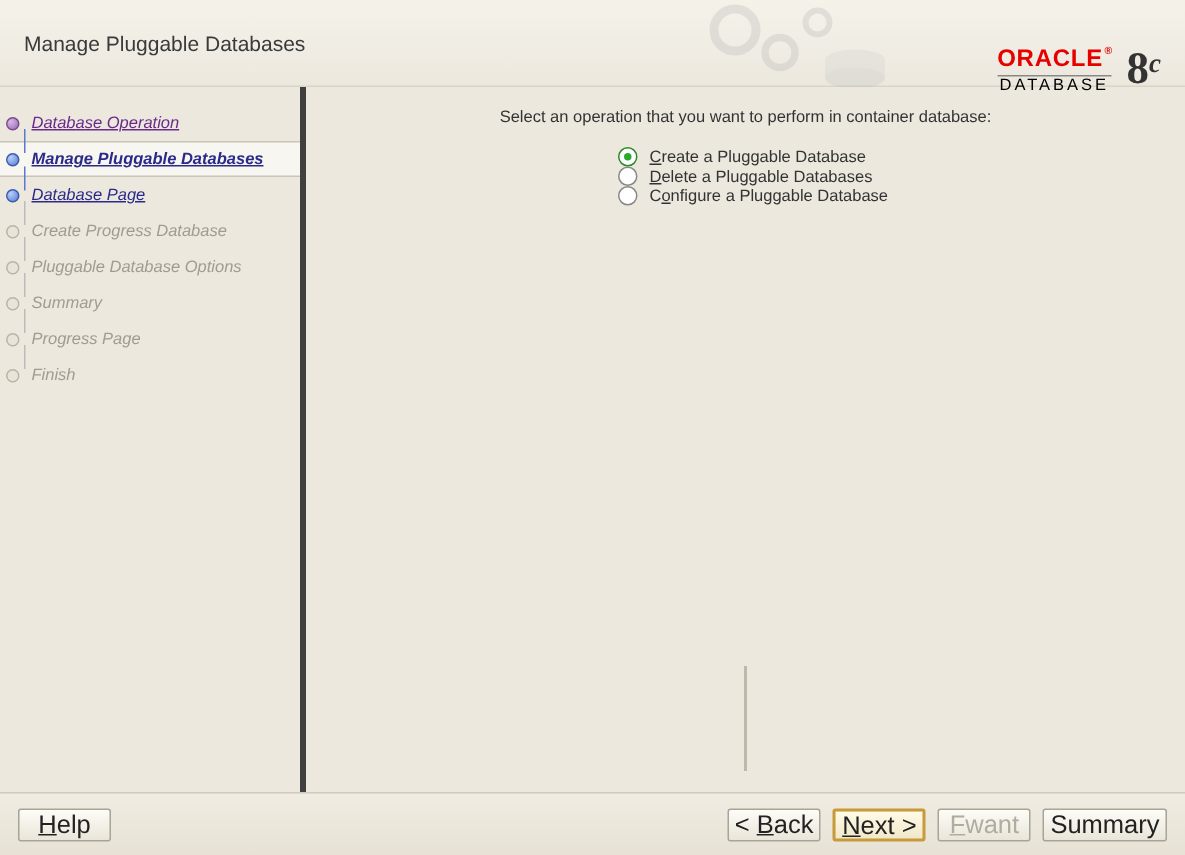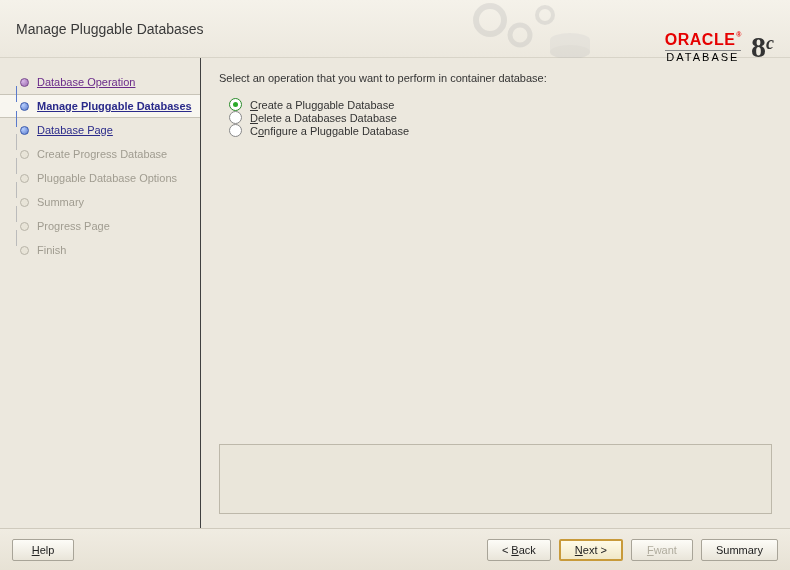--- a/index.html
+++ b/index.html
@@ -30,21 +30,20 @@
     position: absolute;
     right: 180px;
     top: 0;
     height: 58px;
     width: 160px;
     opacity: 0.25;
     pointer-events: none;
   }
   .header-logo {
     display: flex;
-    align-items: center;
     gap: 6px;
     margin-top: 36px;
   }
   .oracle-brand {
     text-align: center;
   }
   .oracle-word {
     font-family: Arial, sans-serif;
     font-weight: bold;
     font-size: 16px;
@@ -85,22 +84,23 @@
     height: 470px;
   }
   .sidebar {
     width: 200px;
     padding: 12px 0 0 0;
   }
   .step {
     display: flex;
     align-items: center;
     height: 24px;
-    padding-left: 20px;
-    position: relative;
+    padding-left: 4px;
+    position: relative;
+    font-style: italic;
   }
   .step-dot {
     width: 9px;
     height: 9px;
     border-radius: 50%;
     margin-right: 8px;
     flex-shrink: 0;
     position: relative;
     z-index: 2;
   }
@@ -126,24 +126,25 @@
   .step-label.disabled { color: #a09c90; text-decoration: none; cursor: default; }
   .step.active {
     background: #f8f6f0;
     border: 1px solid #c8c4b8;
     border-left: none;
     border-right: none;
   }
   .step.active .step-label { font-weight: bold; color: #2a2a8a; }
   .main {
     flex: 1;
-    border-left: 1px solid #404040;
+    border-left: 4px solid #404040;
     padding: 14px 18px;
     display: flex;
     flex-direction: column;
+    align-items: center;
   }
   .prompt { color: #333; margin-bottom: 14px; }
   .radios { display: flex; flex-direction: column; gap: 0; padding-left: 10px; }
   .radio-row { display: flex; align-items: center; gap: 8px; cursor: pointer; }
   .radio-outer {
     width: 13px; height: 13px; border-radius: 50%;
     border: 1px solid #888; background: #fff;
     display: flex; align-items: center; justify-content: center;
   }
   .radio-outer.selected { border-color: #2a8a2a; }
@@ -162,26 +163,26 @@
     background: linear-gradient(to bottom, #f0ece2, #e7e2d5);
     display: flex;
     align-items: center;
     padding: 0 12px;
     gap: 8px;
   }
   .footer .spacer { flex: 1; }
   button.btn {
     min-width: 62px;
     height: 22px;
-    font-size: 11px;
+    font-size: 17px;
     background: linear-gradient(to bottom, #fdfcf7, #e9e5d9);
     border: 1px solid #a8a498;
     border-radius: 2px;
     cursor: pointer;
-    padding: 0 14px;
+    padding: 0 4px;
     color: #222;
   }
   button.btn.primary {
     border: 2px solid #c89a3a;
     background: linear-gradient(to bottom, #fffbe8, #f0e8c8);
   }
   button.btn:disabled {
     color: #b0ac9e;
     cursor: default;
   }
@@ -263,21 +264,21 @@
       <div class="radio-row">
         <div class="radio-outer selected">
             <div class="radio-inner"></div>
           </div>
         <span class="radio-label"><span class="u">C</span><span>reate a Pluggable Database</span></span>
       </div>
 
 
       <div class="radio-row">
         <div class="radio-outer"></div>
-        <span class="radio-label"><span class="u">D</span><span>elete a Databases Database</span></span>
+        <span class="radio-label"><span class="u">D</span><span>elete a Pluggable Databases</span></span>
       </div>
 
       <div class="radio-row">
         <div class="radio-outer"></div>
         <span class="radio-label"><span>C</span><span class="u">o</span><span>nfigure a Pluggable Database</span></span>
       </div>
 
     </div>
     <div class="msgbox"></div>
   </div>

